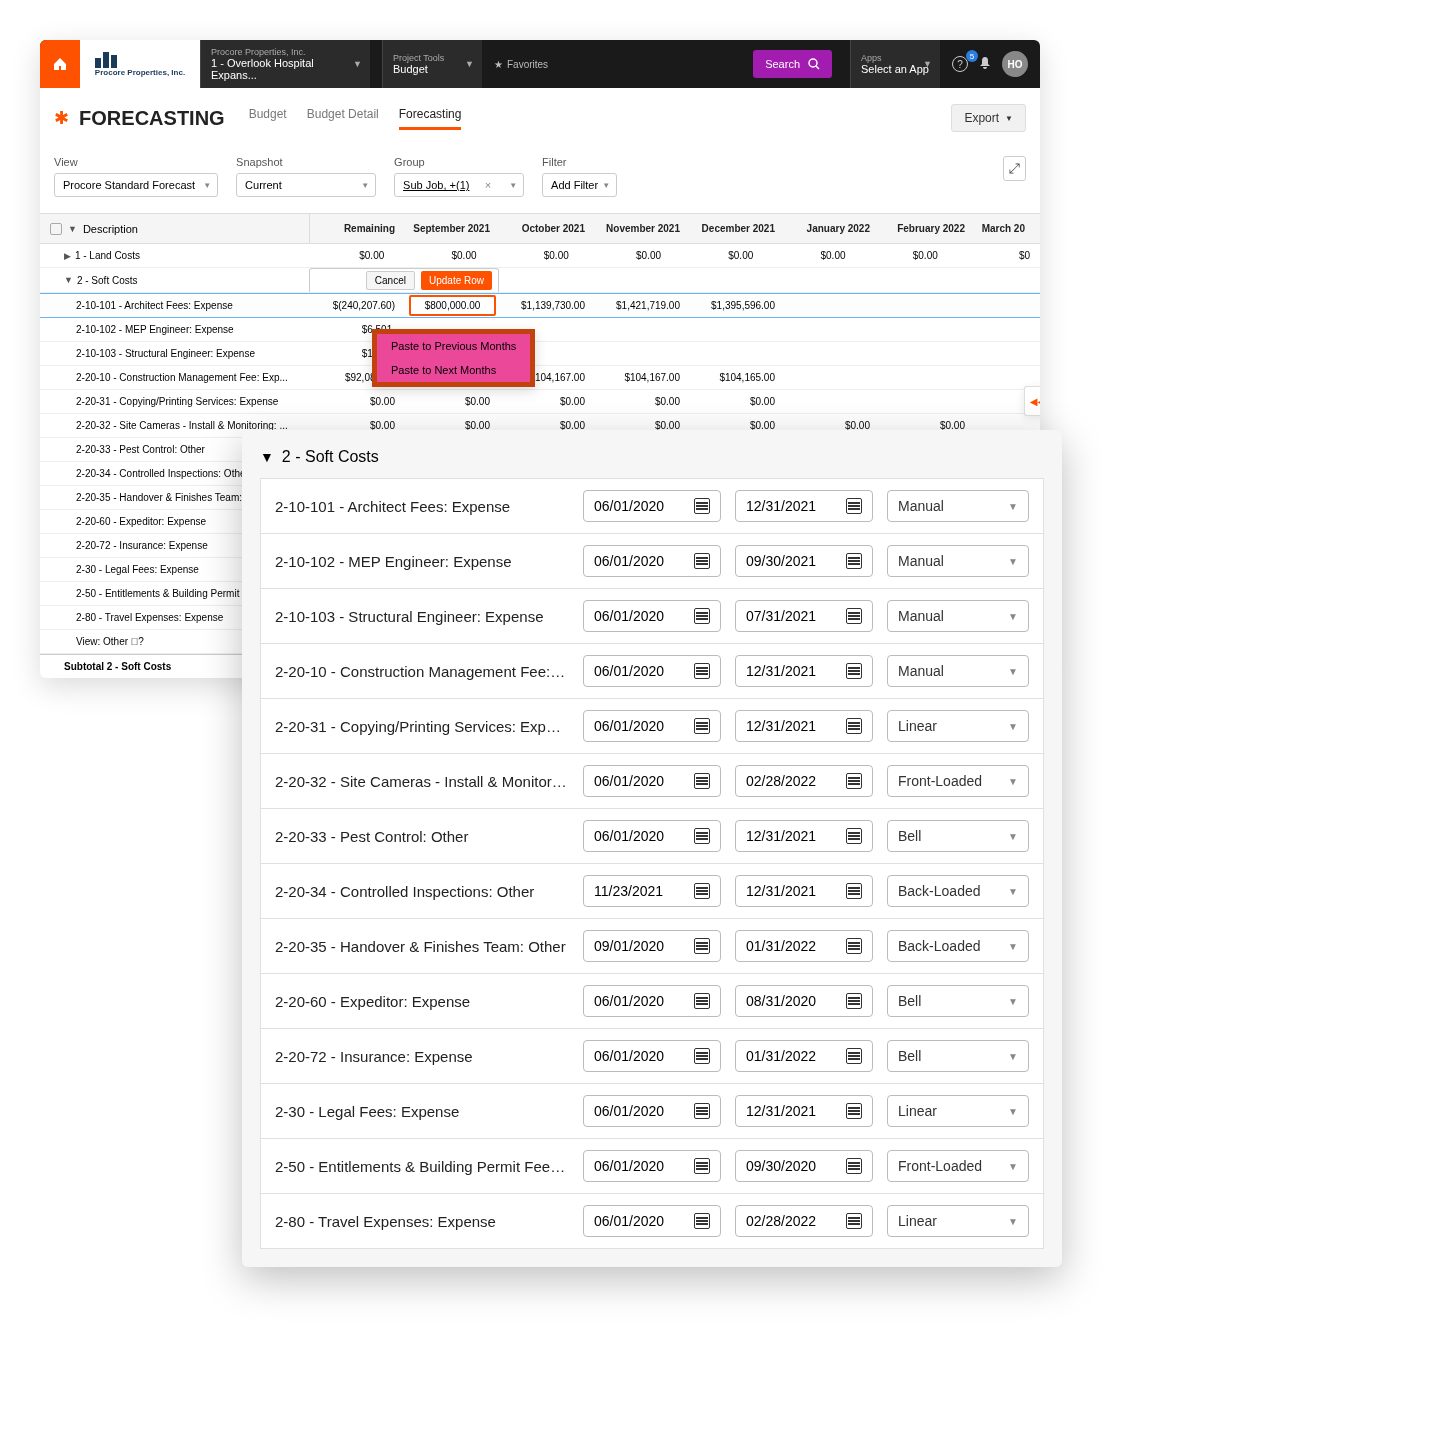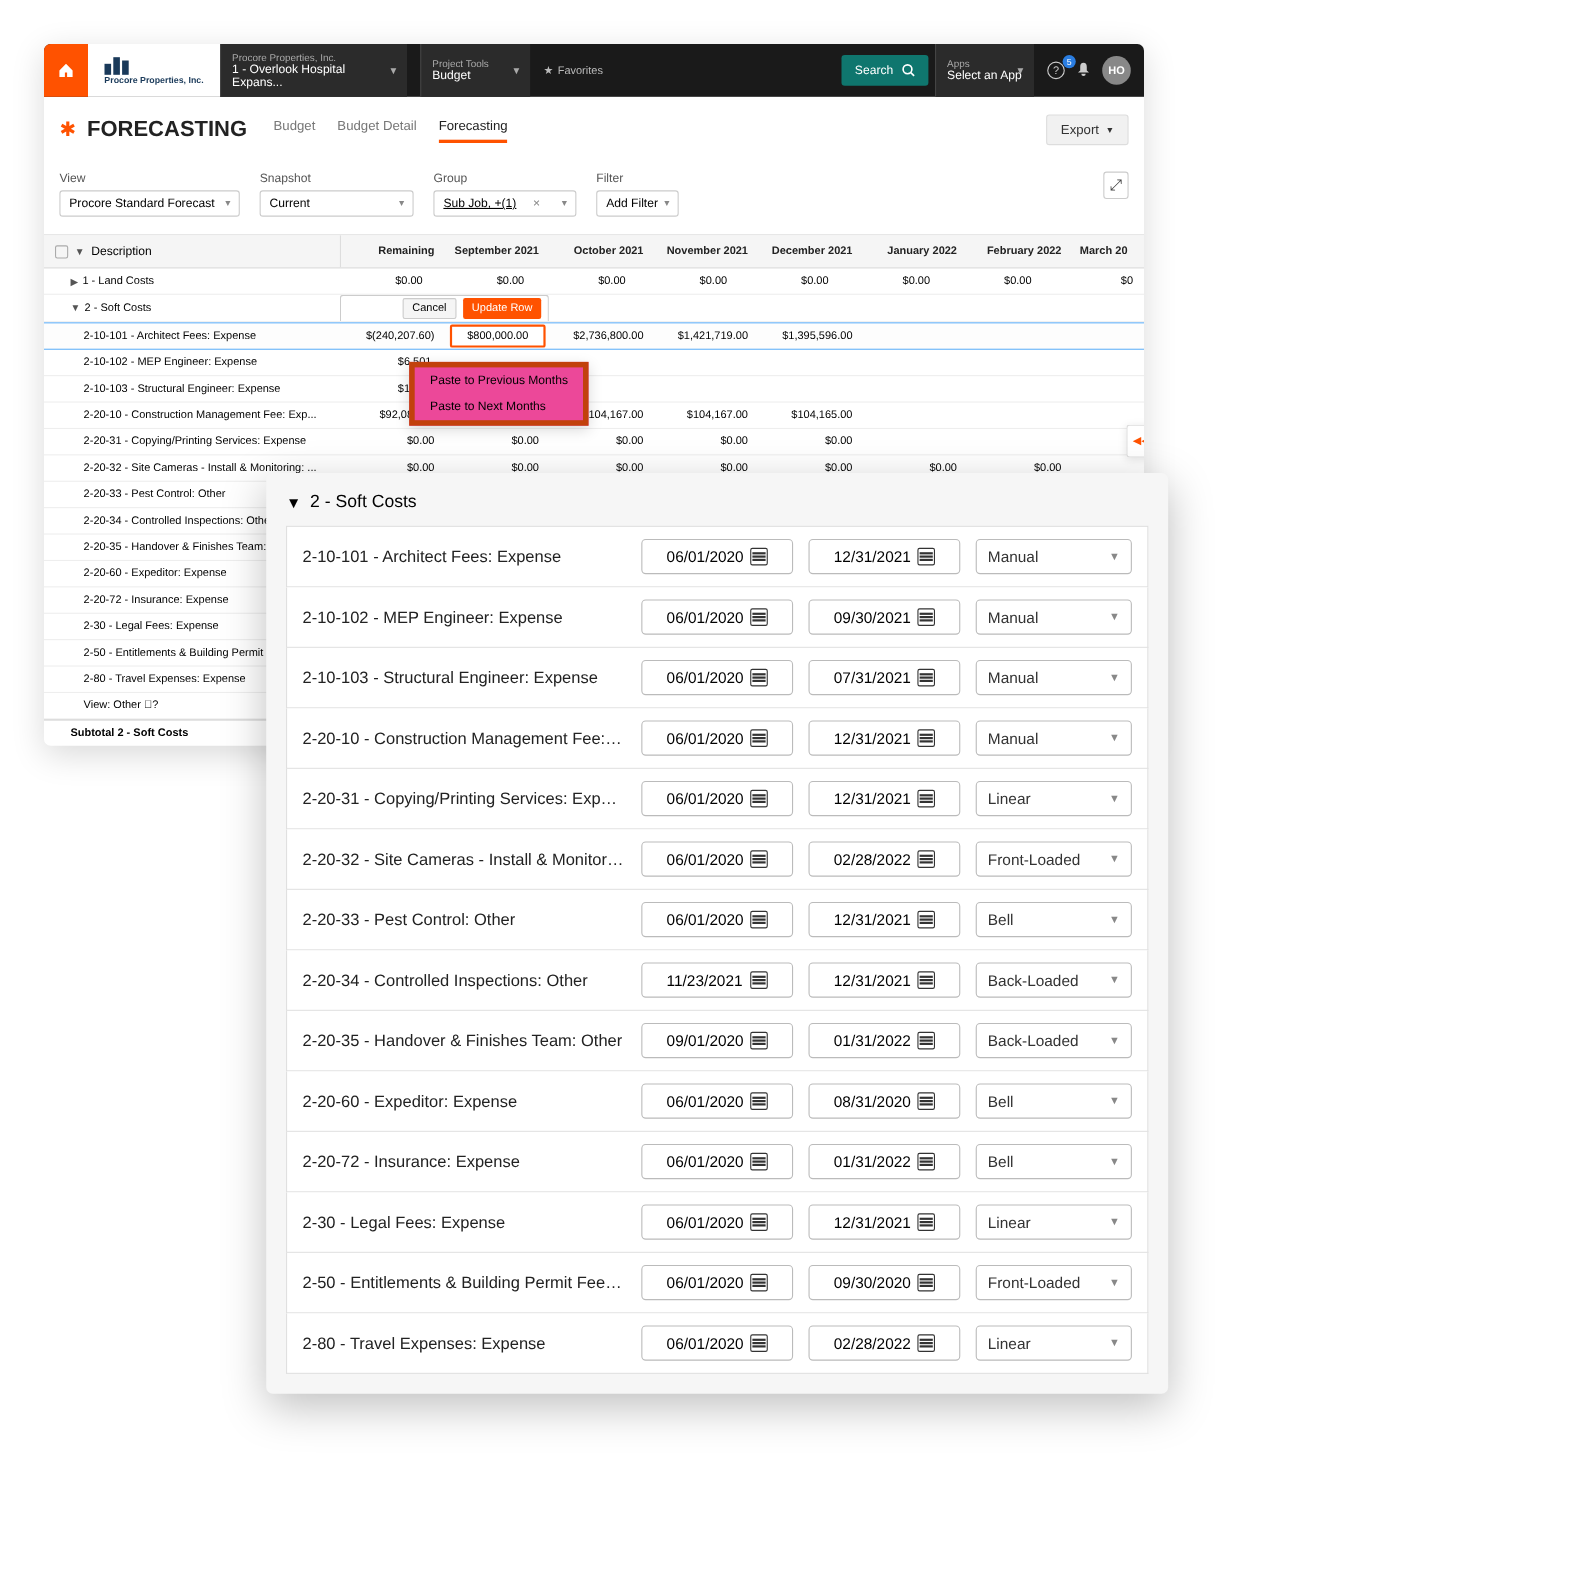--- a/index.html
+++ b/index.html
@@ -15,21 +15,21 @@
 .logo-cell .buildings { display:flex; align-items:flex-end; gap:2px; }
 .logo-cell .buildings div { width:6px; background:#1a3a5a; }
 .logo-cell .logo-text { font-size: 8px; color:#1a3a5a; font-weight:600; }
 .nav-selector { flex: 0 0 170px; background: #2b2b2b; color: #fff; padding: 6px 10px; font-size: 10px; display: flex; flex-direction: column; justify-content: center; position: relative; border-left: 1px solid #444; }
 .nav-selector .sub { color: #aaa; font-size: 9px; }
 .nav-selector .main { font-size: 11px; }
 .nav-selector .caret { position: absolute; right: 8px; top: 50%; transform: translateY(-50%); color: #aaa; font-size: 9px; }
 .nav-selector.tools { flex: 0 0 100px; margin-left: 12px; }
 .fav { display:flex; align-items:center; color:#bbb; font-size:10px; padding-left:12px; gap:4px; }
 .top-spacer { flex:1; }
-.search-btn { background:#0f766e; color:#fff; border-radius:3px; padding: 4px 12px; font-size:11px; display:flex; align-items:center; gap:8px; margin:10px 6px; }
+.search-btn { background:#a21caf; color:#fff; border-radius:3px; padding: 4px 12px; font-size:11px; display:flex; align-items:center; gap:8px; margin:10px 18px; }
 .apps-selector { flex: 0 0 90px; }
 .top-icons { display:flex; align-items:center; gap:10px; padding:0 12px; color:#ccc; font-size:12px; position:relative; }
 .notif-badge { position:absolute; top:10px; left:26px; background:#2a7de1; color:#fff; border-radius:50%; width:12px; height:12px; font-size:8px; display:flex; align-items:center; justify-content:center; }
 .avatar { width:26px; height:26px; background:#888; color:#fff; border-radius:50%; display:flex; align-items:center; justify-content:center; font-size:10px; font-weight:600; }
 
 
 .title-row { display:flex; align-items:center; padding: 16px 14px 0; gap:10px; }
 .gear { color:#ff5200; font-size:18px; }
 .page-title { font-size:20px; font-weight:700; color:#222; }
 .tabs { display:flex; gap:20px; margin-left:14px; font-size:12px; color:#777; }
@@ -76,21 +76,21 @@
 .subtotal-row .subtotal-label { width:270px; padding-left:24px; }
 
 .side-tab { position:absolute; right:-10px; top:346px; background:#fff; border:1px solid #ddd; border-right:none; width:26px; height:30px; display:flex; align-items:center; justify-content:center; color:#ff5200; border-radius:3px 0 0 3px; box-shadow:0 2px 8px rgba(0,0,0,0.1); font-size:10px; }
 
 
 .overlay { position: absolute; top: 430px; left: 242px; width: 820px; background:#f6f6f6; border-radius:6px; box-shadow: 0 12px 40px rgba(0,0,0,0.25); padding:12px 18px 18px; }
 .overlay-header { display:flex; align-items:center; gap:8px; padding:6px 0 12px; font-size:16px; font-weight:500; }
 .ov-row { display:flex; align-items:center; background:#fff; border:1px solid #e0e0e0; border-top:none; padding:11px 14px; gap:14px; }
 .ov-row:first-of-type { border-top:1px solid #e0e0e0; }
 .ov-label { flex:1; font-size:15px; color:#222; white-space:nowrap; overflow:hidden; text-overflow:ellipsis; }
-.date-field { width:138px; border:1px solid #bbb; border-radius:4px; padding:7px 22px; display:flex; align-items:center; justify-content:space-between; font-size:14px; background:#fff; }
+.date-field { width:138px; border:1px solid #bbb; border-radius:4px; padding:7px 10px; display:flex; align-items:center; justify-content:space-between; font-size:14px; background:#fff; }
 .cal-icon { display:inline-block; width:16px; height:16px; position:relative; }
 .cal-icon::before { content:''; position:absolute; inset:0; border:1.5px solid #333; border-radius:2px; }
 .cal-icon::after { content:''; position:absolute; top:4px; left:2px; right:2px; height:1.5px; background:#333; box-shadow: 0 3px 0 #333, 0 6px 0 #333; }
 .curve-select { width:142px; border:1px solid #bbb; border-radius:4px; padding:7px 10px; display:flex; align-items:center; justify-content:space-between; font-size:14px; background:#fff; color:#333; }
 .sel-caret { color:#888; font-size:10px; }
 
 svg { overflow: visible; }
 </style>
 </head>
 <body>
@@ -239,21 +239,21 @@
         <button class="cancel-btn">Cancel</button>
         <button class="update-btn">Update Row</button>
         </div>
         </div>
         <div class="grid-row editing">
           <div class="row-desc l3">2-10-101 - Architect Fees: Expense</div>
       <div class="row-remaining">$(240,207.60)</div>
       <div style="width:95px;">
             <div class="edit-cell">$800,000.00</div>
           </div>
-          <div class="row-cell">$2,736,800.00</div>
+          <div class="row-cell">$1,139,730.00</div>
           <div class="row-cell">$1,421,719.00</div>
           <div class="row-cell">$1,395,596.00</div>
           <div class="row-cell"></div>
           <div class="row-cell"></div>
         </div>
         <div class="grid-row">
           <div class="row-desc l3">2-10-102 - MEP Engineer: Expense</div>
       <div class="row-remaining">$6,501.</div>
           <div class="row-cell"></div>
           <div class="row-cell"></div>

